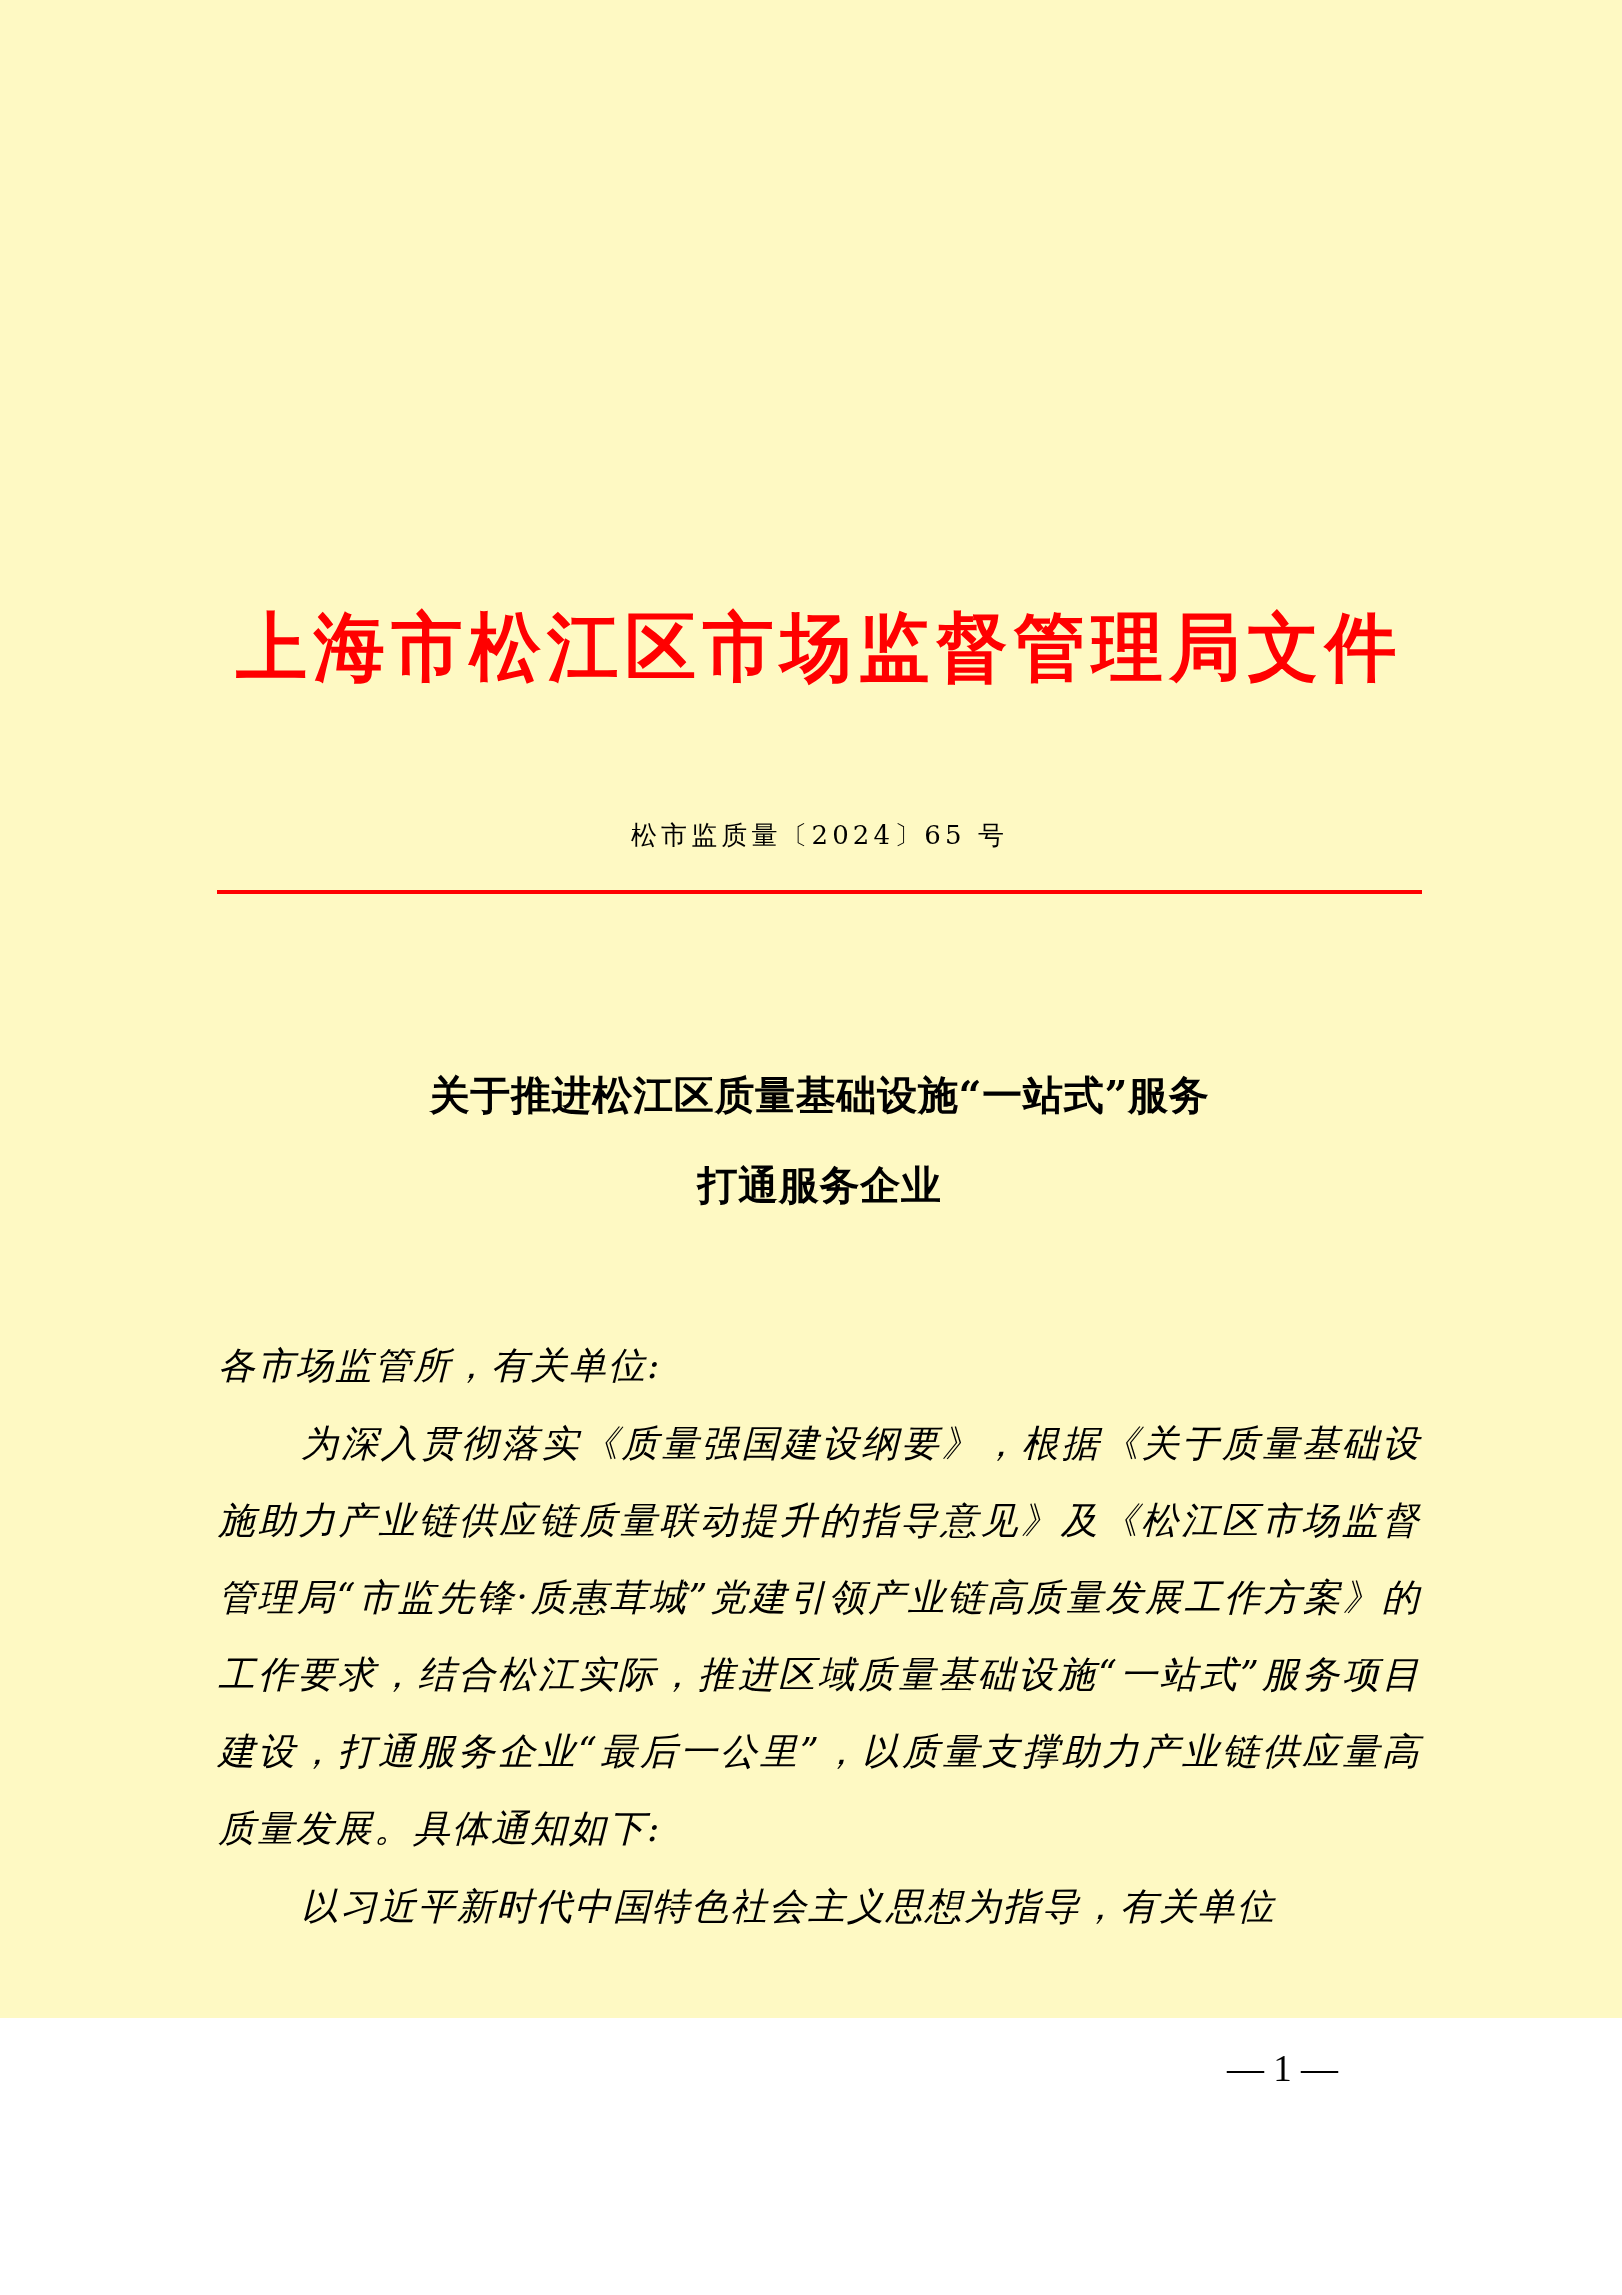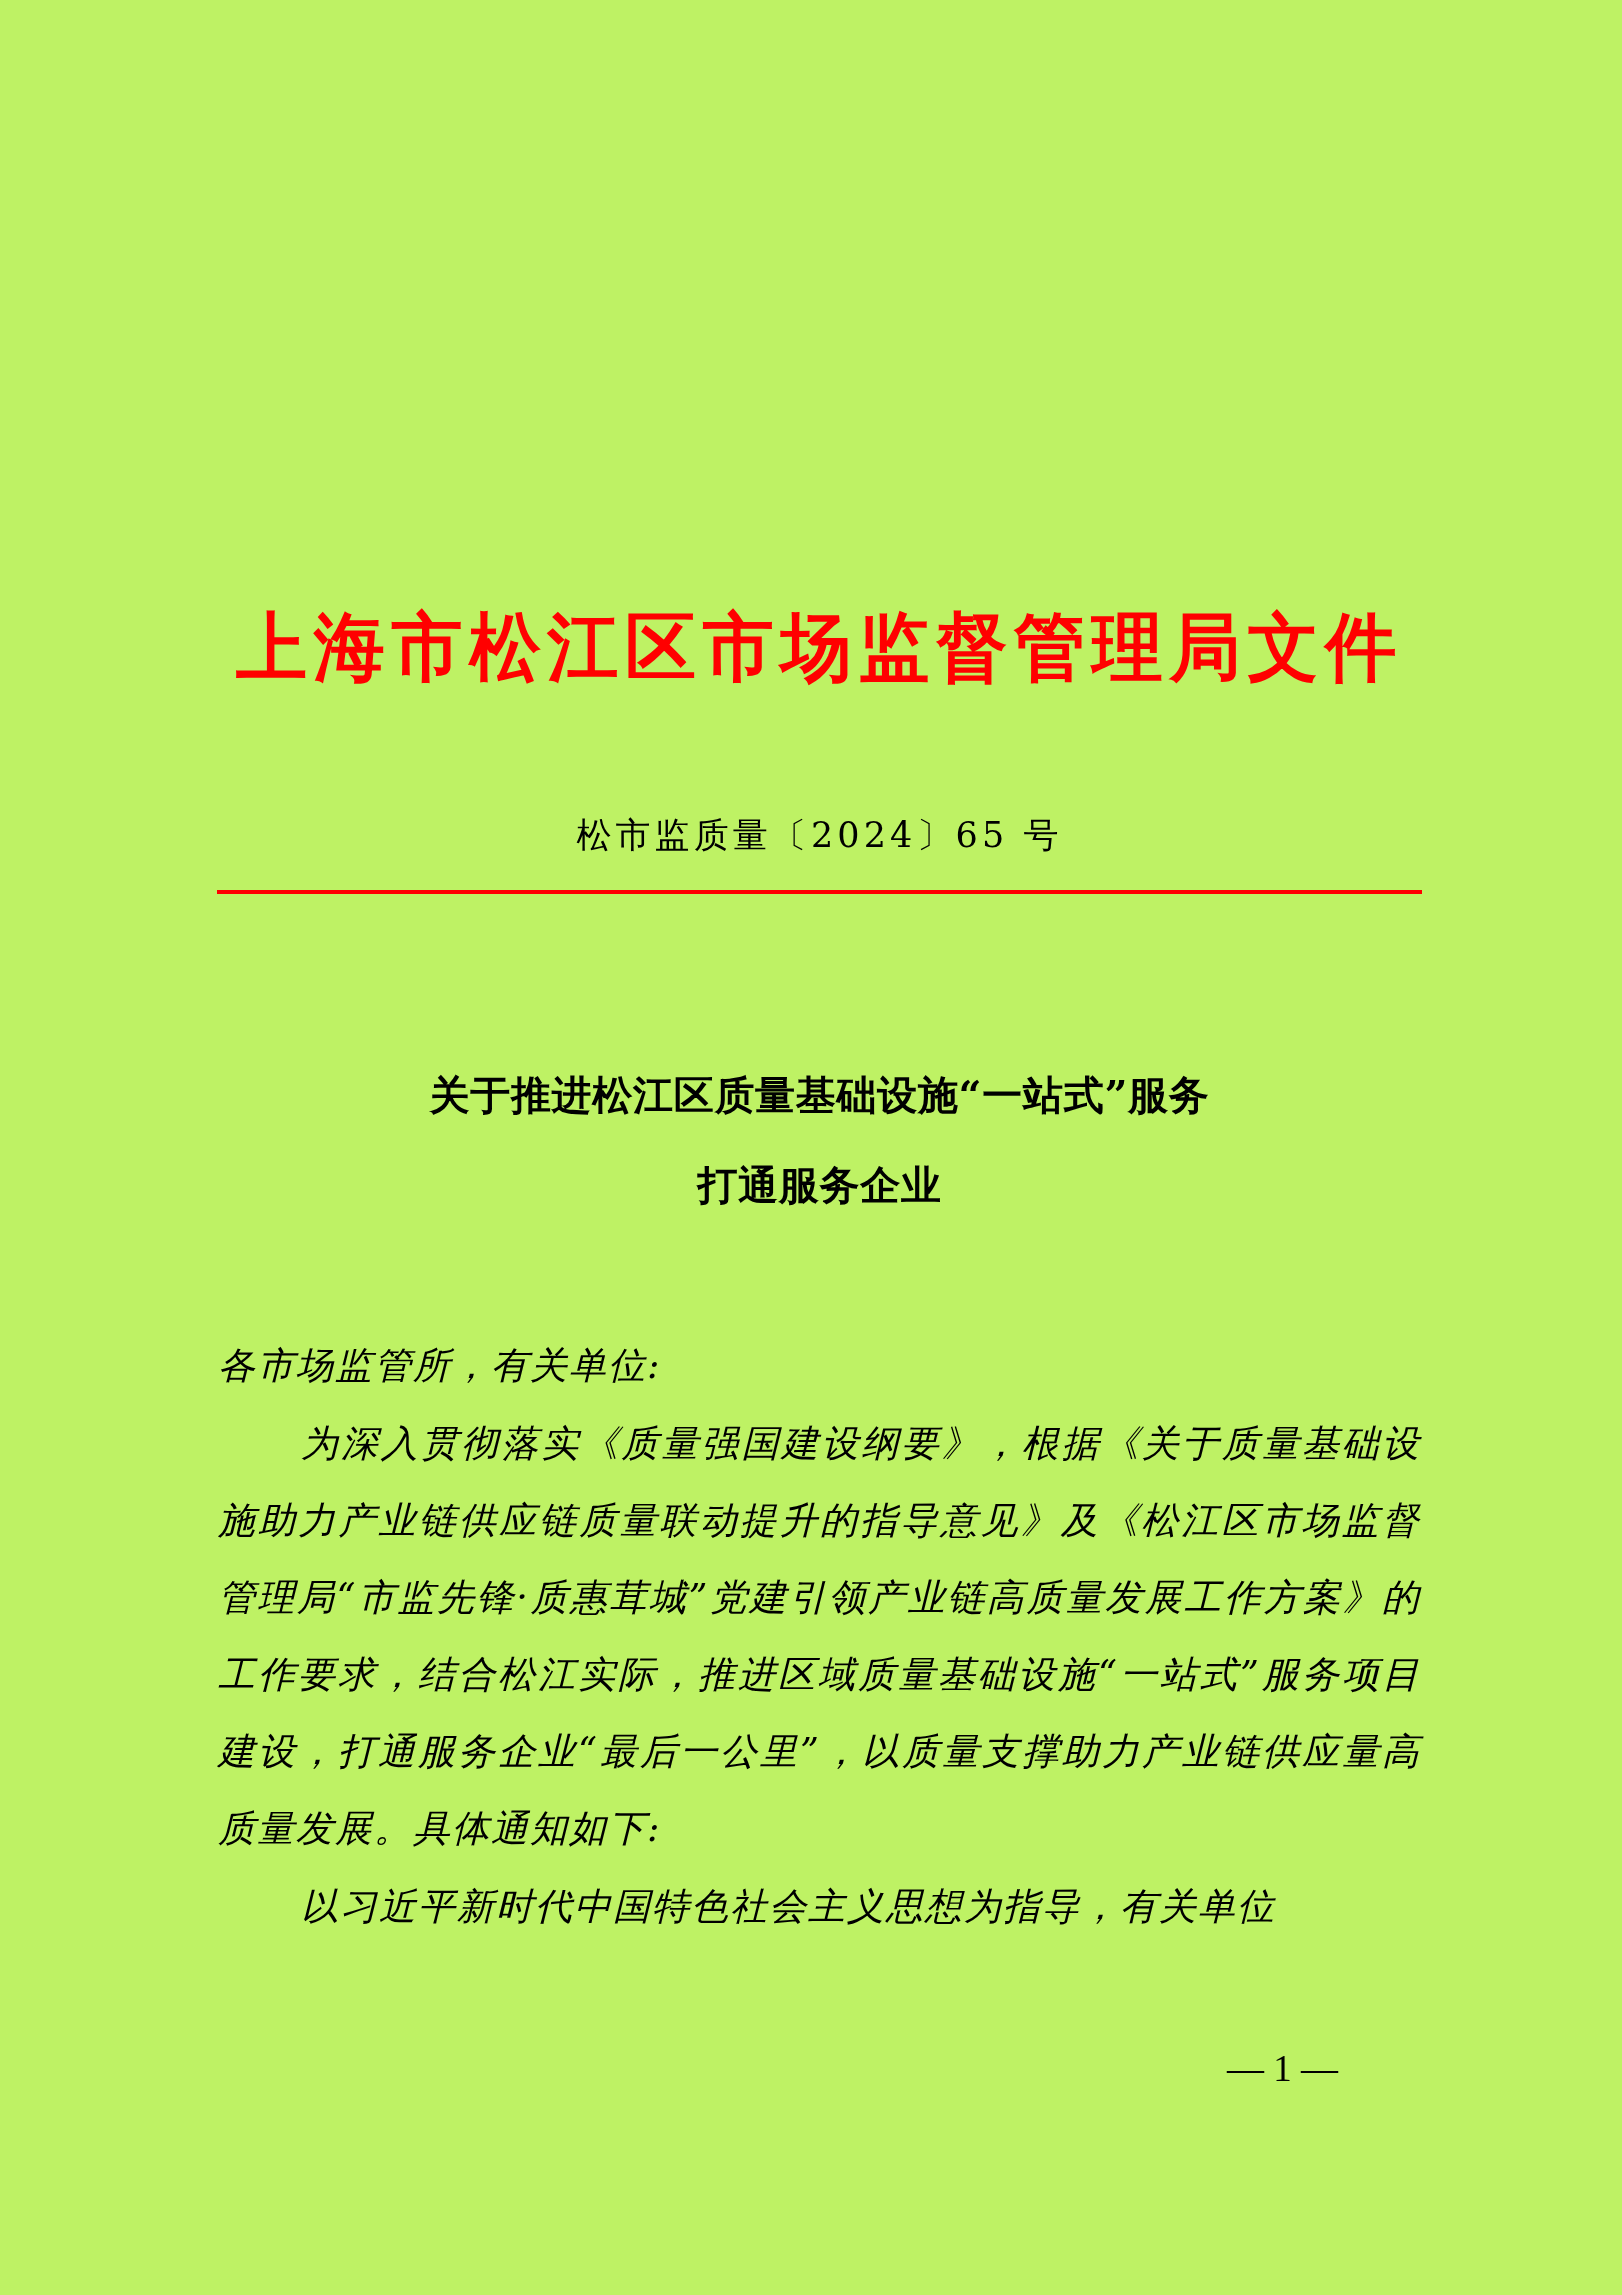--- a/index.html
+++ b/index.html
@@ -12,22 +12,22 @@
       height: 2295px;
       position: relative;
       overflow: hidden;
       font-family: "DejaVu Serif", "Liberation Serif", serif;
       color: #000000;
     }
     .page {
       position: absolute;
       left: 0; top: 0;
       width: 1623px;
-      height: 2295px;
-      background: #bef264;
+      height: 2018px;
+      background: #fef9c3;
     }
     .red-header {
       position: absolute;
       left: 217px;
       top: 600px;
       width: 1205px;
       height: 95px;
       color: #ff0000;
       font-family: "DejaVu Serif", "Liberation Serif", serif;
       font-weight: bold;
@@ -38,21 +38,21 @@
       text-align: center;
       transform: scaleY(1.05);
     }
     .doc-number {
       position: absolute;
       left: 217px;
       top: 811px;
       width: 1205px;
       height: 48px;
       text-align: center;
-      font-size: 35px;
+      font-size: 26px;
       line-height: 48px;
       letter-spacing: 4.1px;
       white-space: nowrap;
     }
     .red-rule {
       position: absolute;
       left: 217px;
       top: 890px;
       width: 1205px;
       height: 4.1px;

